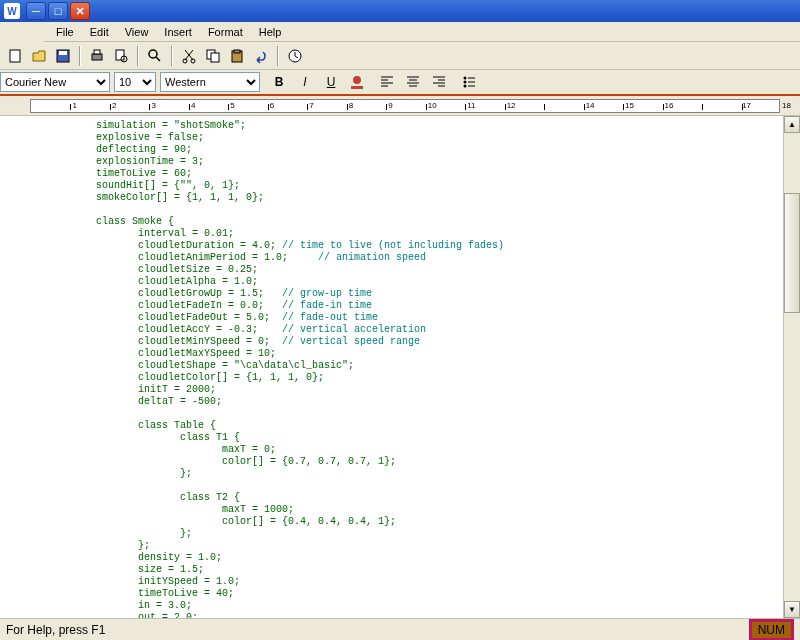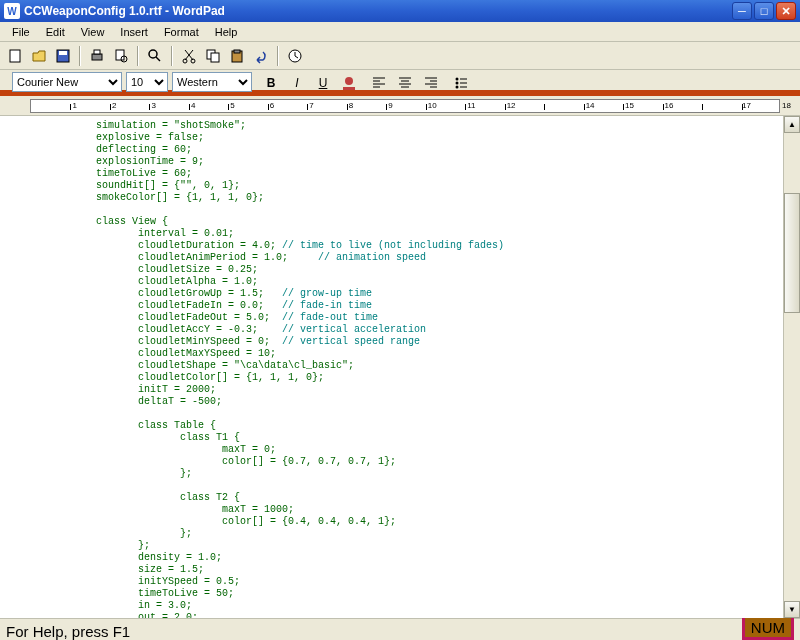--- a/index.html
+++ b/index.html
@@ -3,51 +3,50 @@
 <meta charset="utf-8">
 <style>
 * { margin:0; padding:0; box-sizing:border-box; }
 body { font-family:"Tahoma",sans-serif; font-size:11px; background:#ece9d8; overflow:hidden; width:800px; height:640px; }
 .titlebar { height:22px; background:linear-gradient(to bottom,#3b77dd 0%,#2a5fd0 50%,#1f4fc0 100%); display:flex; align-items:center; padding:0 4px; color:#fff; }
 .titlebar .icon { width:16px; height:16px; background:#fff; margin-right:4px; display:flex; align-items:center; justify-content:center; font-size:10px; color:#2a5fd0; font-weight:bold; border-radius:2px;}
 .titlebar .title { flex:1; font-weight:bold; font-size:12px; }
 .titlebar .winbtn { width:20px; height:18px; margin-left:2px; display:flex; align-items:center; justify-content:center; border-radius:3px; font-weight:bold; font-size:11px; cursor:pointer; }
 .titlebar .winbtn.min,.titlebar .winbtn.max { background:linear-gradient(to bottom,#5a8ee8,#2a5fd0); border:1px solid #1a3fa0; }
 .titlebar .winbtn.close { background:linear-gradient(to bottom,#e87a5a,#d04020); border:1px solid #a02010; }
-.menubar { height:20px; background:#ece9d8; display:flex; align-items:center; padding:0 4px; border-bottom:1px solid #c0c0b0; }
+.menubar { height:20px; background:#ece9d8; display:flex; align-items:center; padding:0 4px; border-bottom:1px solid #c0c0b0;margin-left:44px; }
 .menubar .menuitem { padding:2px 8px; cursor:pointer; }
 .toolbar { height:28px; background:#ece9d8; display:flex; align-items:center; padding:2px 4px; border-bottom:1px solid #c0c0b0; gap:2px; }
 .toolbar .tbtn { width:22px; height:22px; display:flex; align-items:center; justify-content:center; cursor:pointer; border:1px solid transparent; }
 .toolbar .sep { width:2px; height:20px; border-left:1px solid #a0a090; border-right:1px solid #fff; margin:0 3px; }
-.formatbar { height:26px; background:#ece9d8; display:flex; align-items:flex-start; padding:2px 12px; border-bottom:6px solid #c2410c; gap:4px; }
+.formatbar { height:26px; background:#ece9d8; display:flex; align-items:center; padding:2px 0; border-bottom:2px solid #c2410c; gap:4px; }
 .formatbar select { font-size:11px; height:20px; background:#fff; border:1px solid #7f9db9; }
 .formatbar .fbtn { width:22px; height:22px; display:flex; align-items:center; justify-content:center; cursor:pointer; border:1px solid transparent; font-size:12px;}
 .ruler { height:20px; background:#ece9d8; border-bottom:1px solid #c0c0b0; position:relative; font-size:8px; overflow:hidden;}
 .ruler .rscale { position:absolute; left:30px; right:20px; height:14px; top:3px; background:#fff; border:1px solid #808080; }
 .ruler .rtick { position:absolute; top:0; width:1px; height:14px; background:#000; }
 .ruler .rnum { position:absolute; top:1px; font-size:8px; }
 .editor-wrap { position:relative; background:#fff; height:502px; display:flex; }
 .editor { flex:1; background:#fff; overflow:auto; padding:4px 6px; font-family:"Courier New",monospace; font-size:10px; line-height:12px; white-space:pre; }
 .editor .kw { color:#006400; }
 .editor .txt { color:#008080; }
 .scrollbar-v { width:17px; background:#ece9d8; border-left:1px solid #c0c0b0; display:flex; flex-direction:column; }
 .scrollbar-v .sbtn { height:17px; background:linear-gradient(to bottom,#f8f8f4,#dcdac8); border:1px solid #a0a090; display:flex; align-items:center; justify-content:center; font-size:8px;}
 .scrollbar-v .strack { flex:1; background:#ece9d8; position:relative; }
 .scrollbar-v .sthumb { position:absolute; left:0; right:0; top:60px; height:120px; background:linear-gradient(to right,#f8f8f4,#dcdac8); border:1px solid #a0a090; }
-.statusbar { height:22px; background:#ece9d8; border-top:1px solid #c0c0b0; display:flex; align-items:flex-end; padding:0 6px; font-size:15px; }
+.statusbar { height:22px; background:#ece9d8; border-top:1px solid #c0c0b0; display:flex; align-items:center; padding:0 6px; font-size:12px; }
 .statusbar .spanel { border:3px solid #be185d; padding:1px 6px; background:#a16207; }
 .statusbar .spacer { flex:1; }
 svg { pointer-events:none; }
 </style>
 </head>
 <body>
 
 <div class="titlebar">
   <div class="icon">W</div>
-  <div class="title">CCWeaponConfig 1.0.rtf - WordPad</div>
   <div class="winbtn min">─</div>
   <div class="winbtn max">□</div>
   <div class="winbtn close">✕</div>
 </div>
 
 <div class="menubar">
   <div class="menuitem">File</div>
   <div class="menuitem">Edit</div>
   <div class="menuitem">View</div>
   <div class="menuitem">Insert</div>
@@ -123,21 +122,21 @@
         <circle cx="8" cy="8" r="6" fill="#fff" stroke="#000"></circle>
         <line x1="8" y1="8" x2="8" y2="4" stroke="#000"></line>
         <line x1="8" y1="8" x2="11" y2="10" stroke="#000"></line>
       </svg>
     </div>
 </div>
 
 <div class="formatbar">
   <select style="width:110px"><option>Courier New</option></select>
   <select style="width:42px"><option>10</option></select>
-  <select style="width:80px"><option>Western</option></select>
+  <select style="width:100px"><option>Western</option></select>
   <div class="sep"></div>
   <div class="fbtn">
       <b>B</b>
     </div>
   <div class="fbtn">
       <i>I</i>
     </div>
   <div class="fbtn">
       <u>U</u>
     </div>
@@ -222,27 +221,27 @@
       <div class="rtick" style="left: 671.053px; height: 6px; top: 4px;"></div>
       <div class="rnum" style="left: 711px;">17</div>
       <div class="rtick" style="left: 710.526px; height: 6px; top: 4px;"></div>
       <div class="rnum" style="left: 751px;">18</div>
     </div>
 </div>
 
 <div class="editor-wrap">
   <div class="editor"><span class="kw">               simulation = "shotSmoke";</span>
 <span class="kw">               explosive = false;</span>
-<span class="kw">               deflecting = 60;</span>
-<span class="kw">               explosionTime = 9;</span>
+<span class="kw">               deflecting = 90;</span>
+<span class="kw">               explosionTime = 3;</span>
 <span class="kw">               timeToLive = 60;</span>
 <span class="kw">               soundHit[] = {"", 0, 1};</span>
 <span class="kw">               smokeColor[] = {1, 1, 1, 0};</span>
 <span></span>
-<span class="kw">               class View {</span>
+<span class="kw">               class Smoke {</span>
 <span class="kw">                      interval = 0.01;</span>
 <span class="kw">                      cloudletDuration = 4.0;</span><span class="txt"> // time to live (not including fades)</span>
 <span class="kw">                      cloudletAnimPeriod = 1.0;</span><span class="txt">     // animation speed</span>
 <span class="kw">                      cloudletSize = 0.25;</span>
 <span class="kw">                      cloudletAlpha = 1.0;</span>
 <span class="kw">                      cloudletGrowUp = 1.5;</span><span class="txt">   // grow-up time</span>
 <span class="kw">                      cloudletFadeIn = 0.0;</span><span class="txt">   // fade-in time</span>
 <span class="kw">                      cloudletFadeOut = 5.0;</span><span class="txt">  // fade-out time</span>
 <span class="kw">                      cloudletAccY = -0.3;</span><span class="txt">    // vertical acceleration</span>
 <span class="kw">                      cloudletMinYSpeed = 0;</span><span class="txt">  // vertical speed range</span>
@@ -258,22 +257,22 @@
 <span class="kw">                                    color[] = {0.7, 0.7, 0.7, 1};</span>
 <span class="kw">                             };</span>
 <span></span>
 <span class="kw">                             class T2 {</span>
 <span class="kw">                                    maxT = 1000;</span>
 <span class="kw">                                    color[] = {0.4, 0.4, 0.4, 1};</span>
 <span class="kw">                             };</span>
 <span class="kw">                      };</span>
 <span class="kw">                      density = 1.0;</span>
 <span class="kw">                      size = 1.5;</span>
-<span class="kw">                      initYSpeed = 0.5;</span>
-<span class="kw">                      timeToLive = 50;</span>
+<span class="kw">                      initYSpeed = 1.0;</span>
+<span class="kw">                      timeToLive = 40;</span>
 <span class="kw">                      in = 3.0;</span>
 <span class="kw">                      out = 2.0;</span>
 
 
 <span></span>
 
 
 
 
 <span></span>

